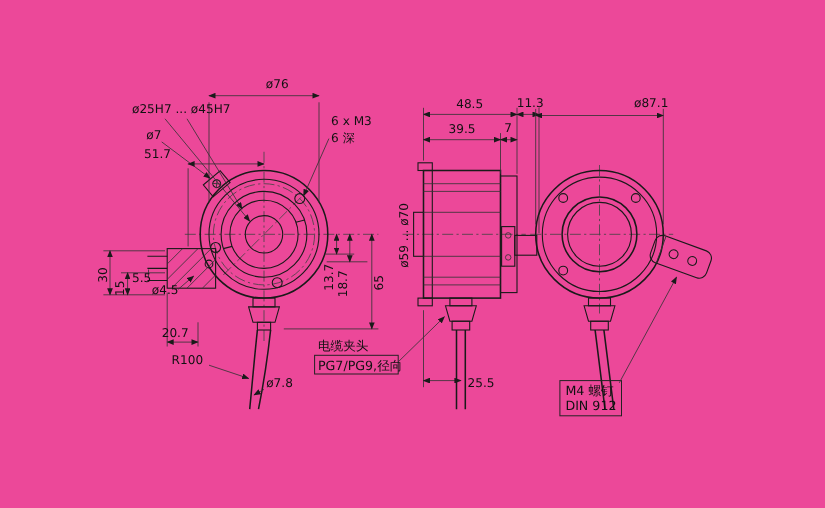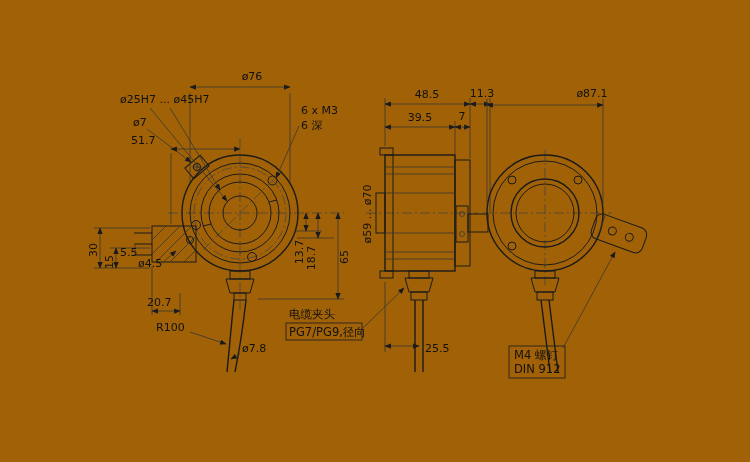--- a/index.html
+++ b/index.html
@@ -1,16 +1,16 @@
 <!DOCTYPE html>
 <html><head>
 <meta charset="utf-8">
 <style>
   html,body{margin:0;padding:0;background:#fff;}
-  #canvas{position:relative;width:750px;height:462px;background:#a16207;overflow:hidden;}
+  #canvas{position:relative;width:750px;height:462px;background:#ec4899;overflow:hidden;}
   svg text{font-family:"DejaVu Sans","Liberation Sans",sans-serif;font-size:11px;fill:#111;}
   text.note{font-size:11.5px;}
   .ol{fill:none;stroke:#1a1a1a;stroke-width:1.4;}
   .md{fill:none;stroke:#1a1a1a;stroke-width:1;}
   .tn{fill:none;stroke:#333;stroke-width:0.75;}
   .cl{fill:none;stroke:#444;stroke-width:0.75;stroke-dasharray:10 3 2 3;}
   .nb{fill:none;stroke:#222;stroke-width:0.9;}
 </style>
 </head>
 <body>

